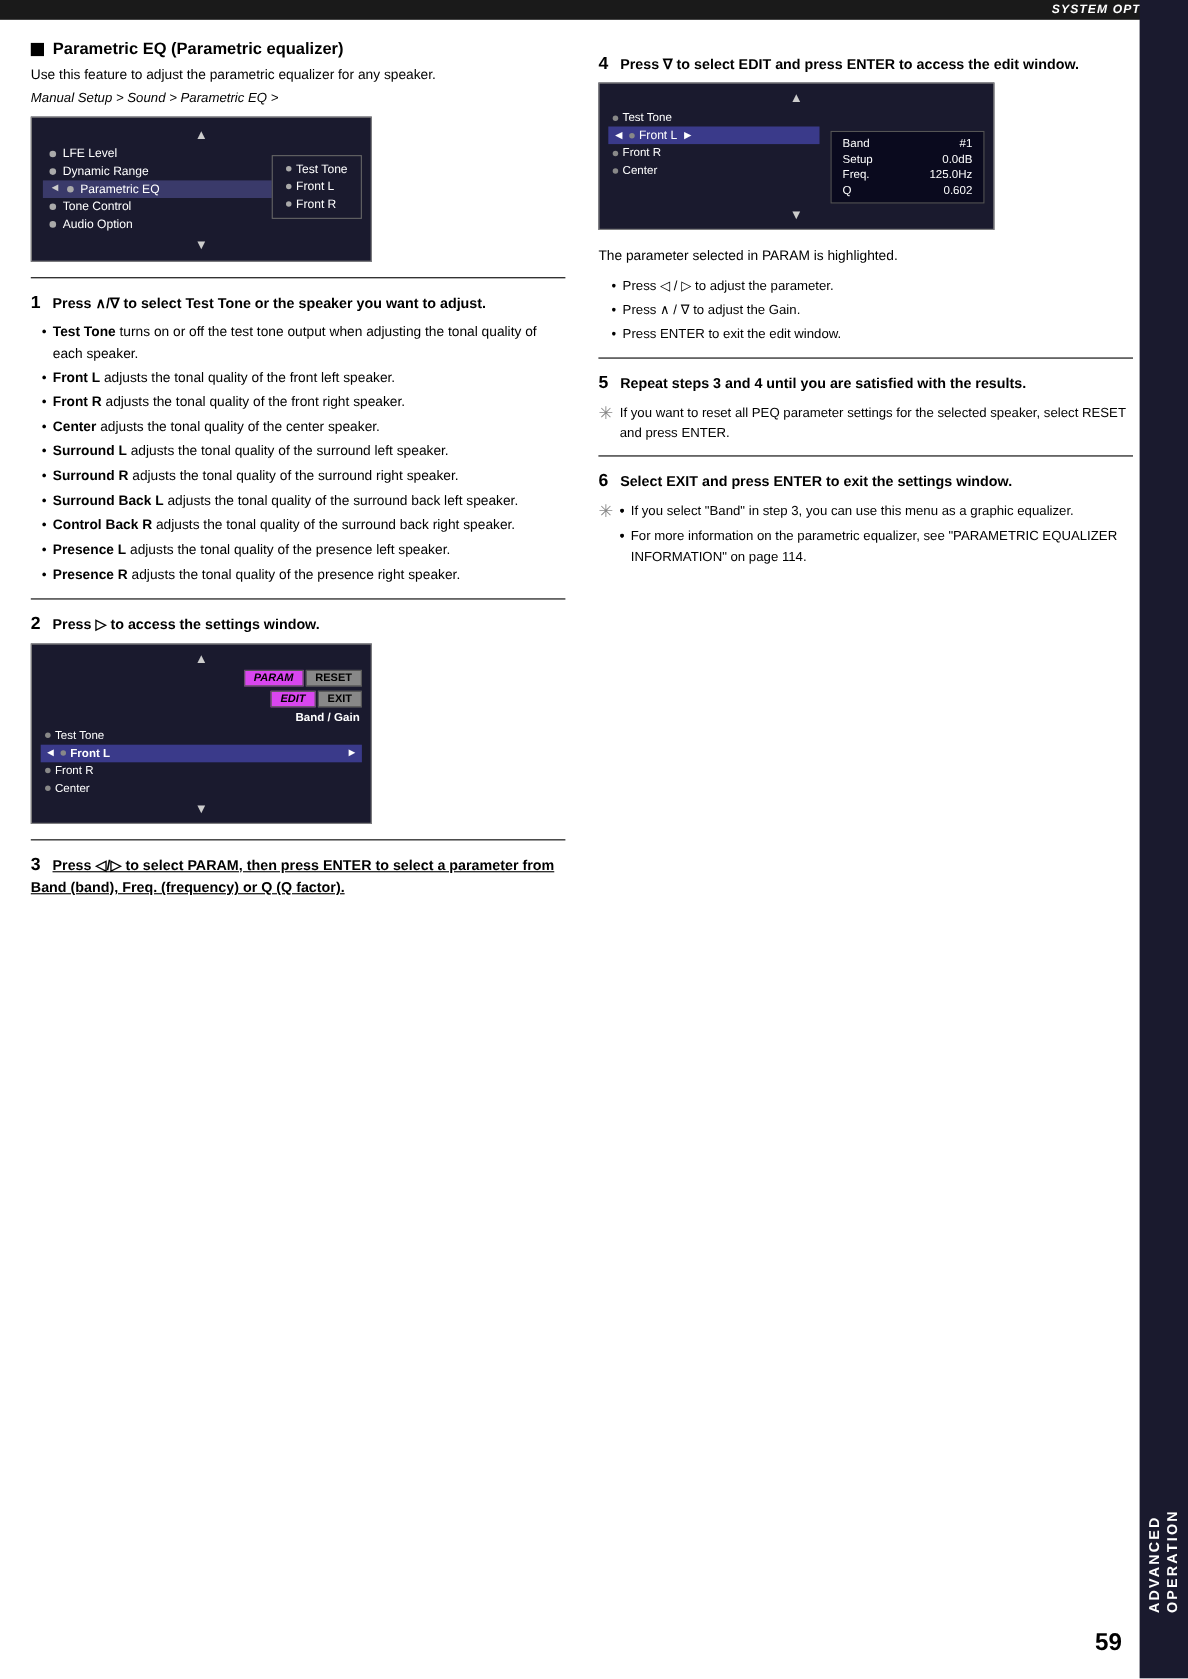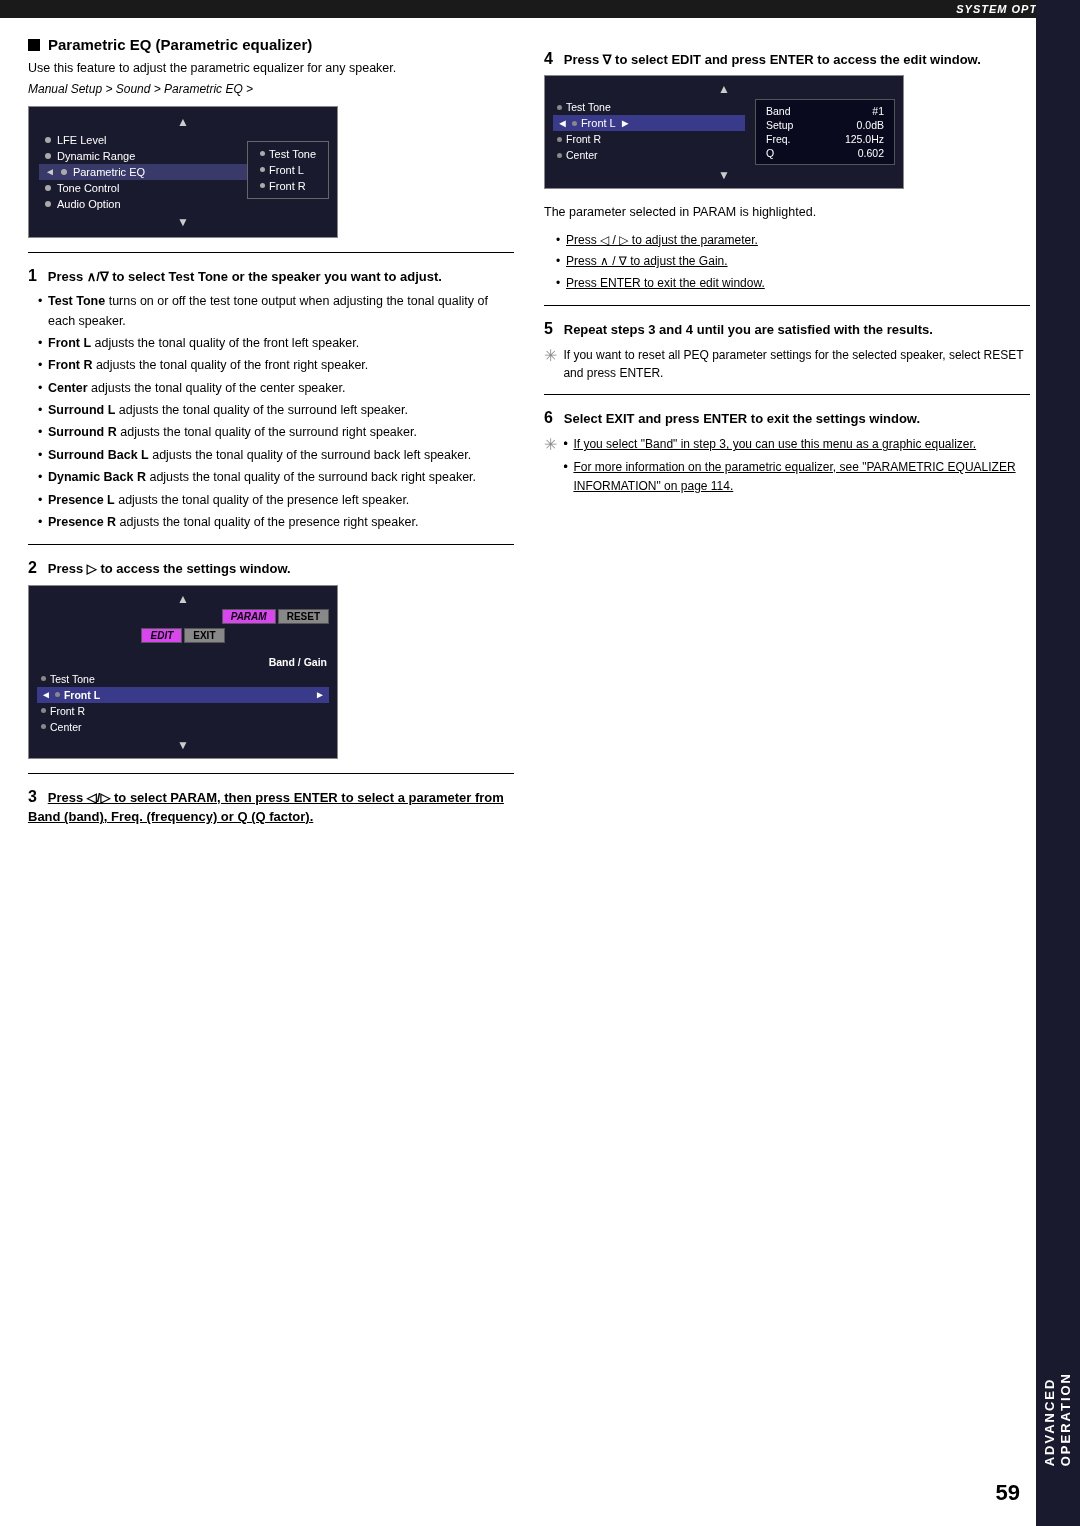--- a/index.html
+++ b/index.html
@@ -274,20 +274,21 @@
     .screen3 .left-panel {
       flex: 1;
     }
 
     .screen3 .right-panel {
       background: #0a0a1e;
       border: 1px solid #555;
       padding: 4px 10px;
       min-width: 140px;
       font-size: 10.5px;
+      margin-top: 20px;
     }
 
     .screen3 .right-panel .rp-row {
       display: flex;
       justify-content: space-between;
       gap: 15px;
       padding: 1px 0;
     }
 
     .screen3 .rp-row .val {
@@ -315,21 +316,20 @@
       align-items: flex-start;
       gap: 6px;
       margin: 6px 0;
     }
 
     .small-bullets {
       list-style: none;
       padding-left: 12px;
       font-size: 12px;
       line-height: 1.55;
-      text-decoration: underline;
     }
 
     .small-bullets li {
       padding-left: 10px;
       position: relative;
       margin-bottom: 3px;
     }
 
     .small-bullets li::before {
       content: "•";
@@ -465,21 +465,21 @@
           &nbsp;&nbsp;<span>Press ∧/∇ to select Test Tone or the speaker you want to adjust.</span>
         </div>
         <ul class="bullet-list">
           <li><span class="bold-term">Test Tone</span> turns on or off the test tone output when adjusting the tonal quality of each speaker.</li>
           <li><span class="bold-term">Front L</span> adjusts the tonal quality of the front left speaker.</li>
           <li><span class="bold-term">Front R</span> adjusts the tonal quality of the front right speaker.</li>
           <li><span class="bold-term">Center</span> adjusts the tonal quality of the center speaker.</li>
           <li><span class="bold-term">Surround L</span> adjusts the tonal quality of the surround left speaker.</li>
           <li><span class="bold-term">Surround R</span> adjusts the tonal quality of the surround right speaker.</li>
           <li><span class="bold-term">Surround Back L</span> adjusts the tonal quality of the surround back left speaker.</li>
-          <li><span class="bold-term">Dynamic Back R</span> adjusts the tonal quality of the surround back right speaker.</li>
+          <li><span class="bold-term">Control Back R</span> adjusts the tonal quality of the surround back right speaker.</li>
           <li><span class="bold-term">Presence L</span> adjusts the tonal quality of the presence left speaker.</li>
           <li><span class="bold-term">Presence R</span> adjusts the tonal quality of the presence right speaker.</li>
         </ul>
       </div>
 
       <hr class="divider">
 
       <div>
         <div class="step-heading">
           <span class="step-number">2</span>
@@ -488,21 +488,21 @@
 
         <div class="screen2">
           <div class="menu-arrow-top">▲</div>
           <div class="s2-top">
             <span></span>
             <div class="btn-group">
               <div class="btn active">PARAM</div>
               <div class="btn">RESET</div>
             </div>
           </div>
-          <div style="display:flex; justify-content:center; margin-bottom:13px;">
+          <div style="display:flex; justify-content:flex-end; margin-bottom:3px;">
             <div class="btn-group">
               <div class="btn active">EDIT</div>
               <div class="btn">EXIT</div>
             </div>
           </div>
           <div style="text-align:right; font-weight:bold; font-size:10.5px; margin-bottom:3px; padding-right:2px;">Band / Gain</div>
 
           <div class="menu-row">
             <span class="dot-small"></span>
             <span style="font-size:10.5px;">Test Tone</span>

